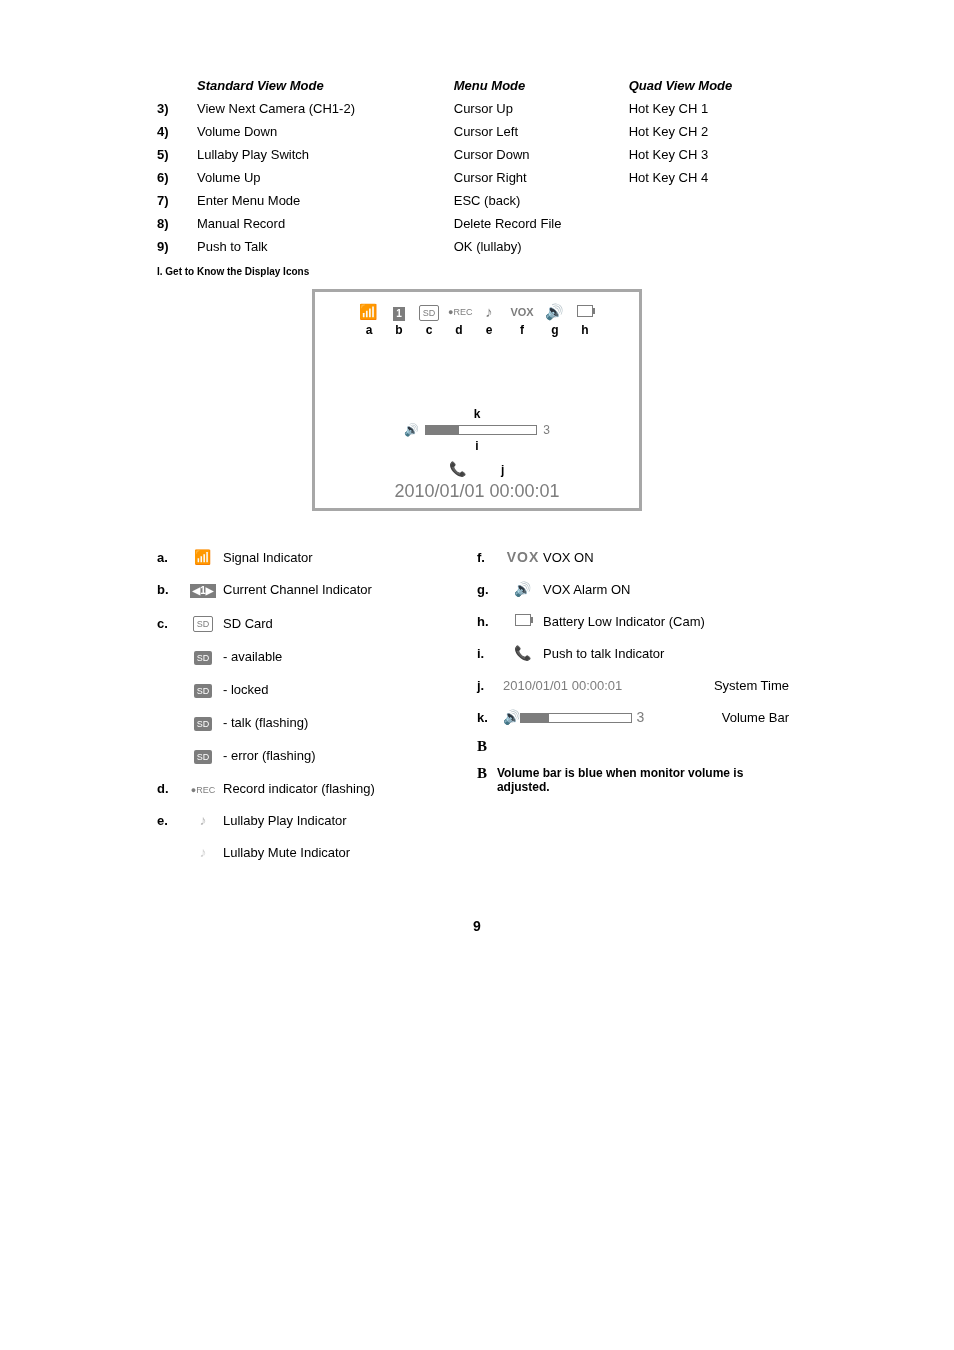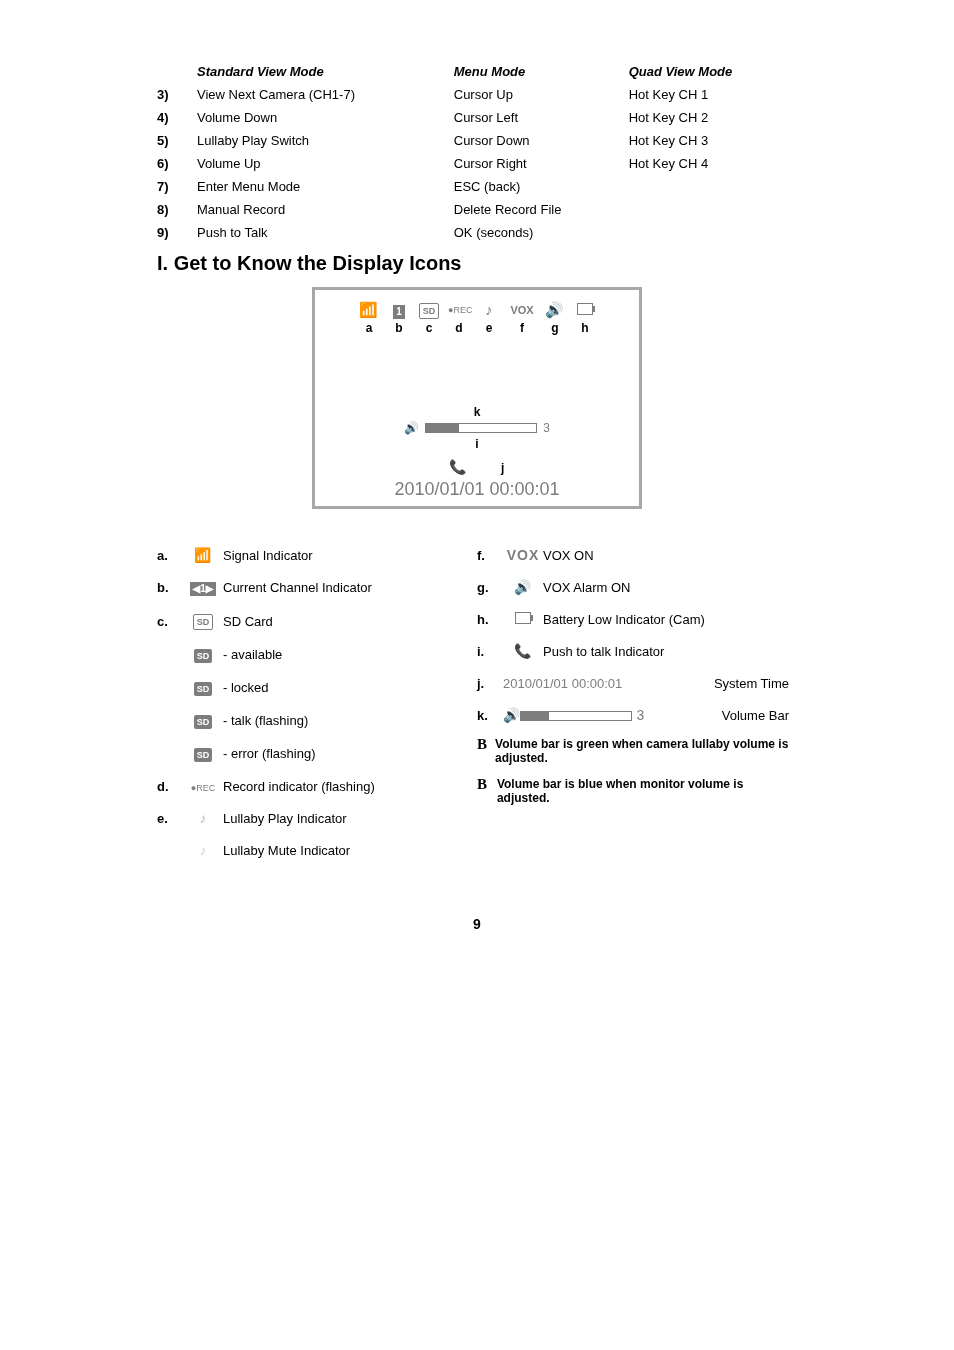--- a/index.html
+++ b/index.html
@@ -6,21 +6,21 @@
     font-family: Arial, Helvetica, sans-serif;
     font-size: 13px;
     color: #000;
     margin: 0;
     padding: 60px 0 40px 0;
     width: 954px;
     box-sizing: border-box;
   }
   .page {
     width: 640px;
-    margin: 0 auto;
+    margin: 14px auto;
   }
   table.modes {
     border-collapse: collapse;
     width: 100%;
     margin-bottom: 8px;
   }
   table.modes th {
     text-align: left;
     font-style: italic;
     font-weight: bold;
@@ -40,21 +40,21 @@
     font-size: 13px;
     margin-left: 40px;
     margin-bottom: 18px;
   }
   h2.step {
     font-size: 20px;
     font-weight: bold;
     margin: 0 0 8px 0;
   }
   h3.sub {
-    font-size: 20px;
+    font-size: 10px;
     font-weight: bold;
     margin: 4px 0 12px 0;
   }
   .display-figure {
     width: 330px;
     margin: 0 auto 30px auto;
     border: 3px solid #a7a7a7;
     background: #fff;
     padding: 10px 12px 6px 12px;
     box-sizing: border-box;
@@ -161,21 +161,21 @@
   }
   .sd-badge {
     display: inline-block;
     background: #7d7d7d;
     color: #fff;
     border-radius: 2px;
     font-size: 9px;
     line-height: 14px;
     width: 18px;
     text-align: center;
-    font-weight: bold;
+    font-weight: normal;
   }
   .sd-badge.outline {
     background: #fff;
     color: #7d7d7d;
     border: 1px solid #7d7d7d;
   }
   .ch-badge {
     display: inline-block;
     background: #7d7d7d;
     color: #fff;
@@ -225,21 +225,21 @@
       <tr>
         <th></th>
         <th>Standard View Mode</th>
         <th>Menu Mode</th>
         <th>Quad View Mode</th>
       </tr>
     </thead>
     <tbody id="modes-body">
         <tr>
           <td class="num">3)</td>
-          <td>View Next Camera (CH1-7)</td>
+          <td>View Next Camera (CH1-2)</td>
           <td>Cursor Up</td>
           <td>Hot Key CH 1</td>
         </tr>
         <tr>
           <td class="num">4)</td>
           <td>Volume Down</td>
           <td>Cursor Left</td>
           <td>Hot Key CH 2</td>
         </tr>
         <tr>
@@ -262,21 +262,21 @@
         </tr>
         <tr>
           <td class="num">8)</td>
           <td>Manual Record</td>
           <td>Delete Record File</td>
           <td></td>
         </tr>
         <tr>
           <td class="num">9)</td>
           <td>Push to Talk</td>
-          <td>OK (seconds)</td>
+          <td>OK (lullaby)</td>
           <td></td>
         </tr>
       </tbody>
   </table>
 
   <h3 class="sub">I. Get to Know the Display Icons</h3>
 
   <div class="display-figure">
     <div class="icon-row">
       <span class="ico">📶</span>
@@ -397,21 +397,20 @@
           <span class="li wide"><span style="color:#7d7d7d;font-size:13px;white-space:nowrap;">2010/01/01 00:00:01</span></span>
           <span class="lt right-align">System Time</span>
         </div>
         <div class="legend-row">
           <span class="lk">k.</span>
           <span class="li wide"><span style="color:#7d7d7d;">🔊</span><span class="mini-volbar"><span class="f"></span></span><span style="color:#7d7d7d;margin-left:4px;">3</span></span>
           <span class="lt right-align">Volume Bar</span>
         </div>
         <div class="note">
           <span class="b">B</span>
-          <span>Volume bar is green when camera lullaby volume is adjusted.</span>
         </div>
         <div class="note">
           <span class="b">B</span>
           <span>Volume bar is blue when monitor volume is adjusted.</span>
         </div>
       </div>
   </div>
 
   <div class="pagenum">9</div>
 </div>

